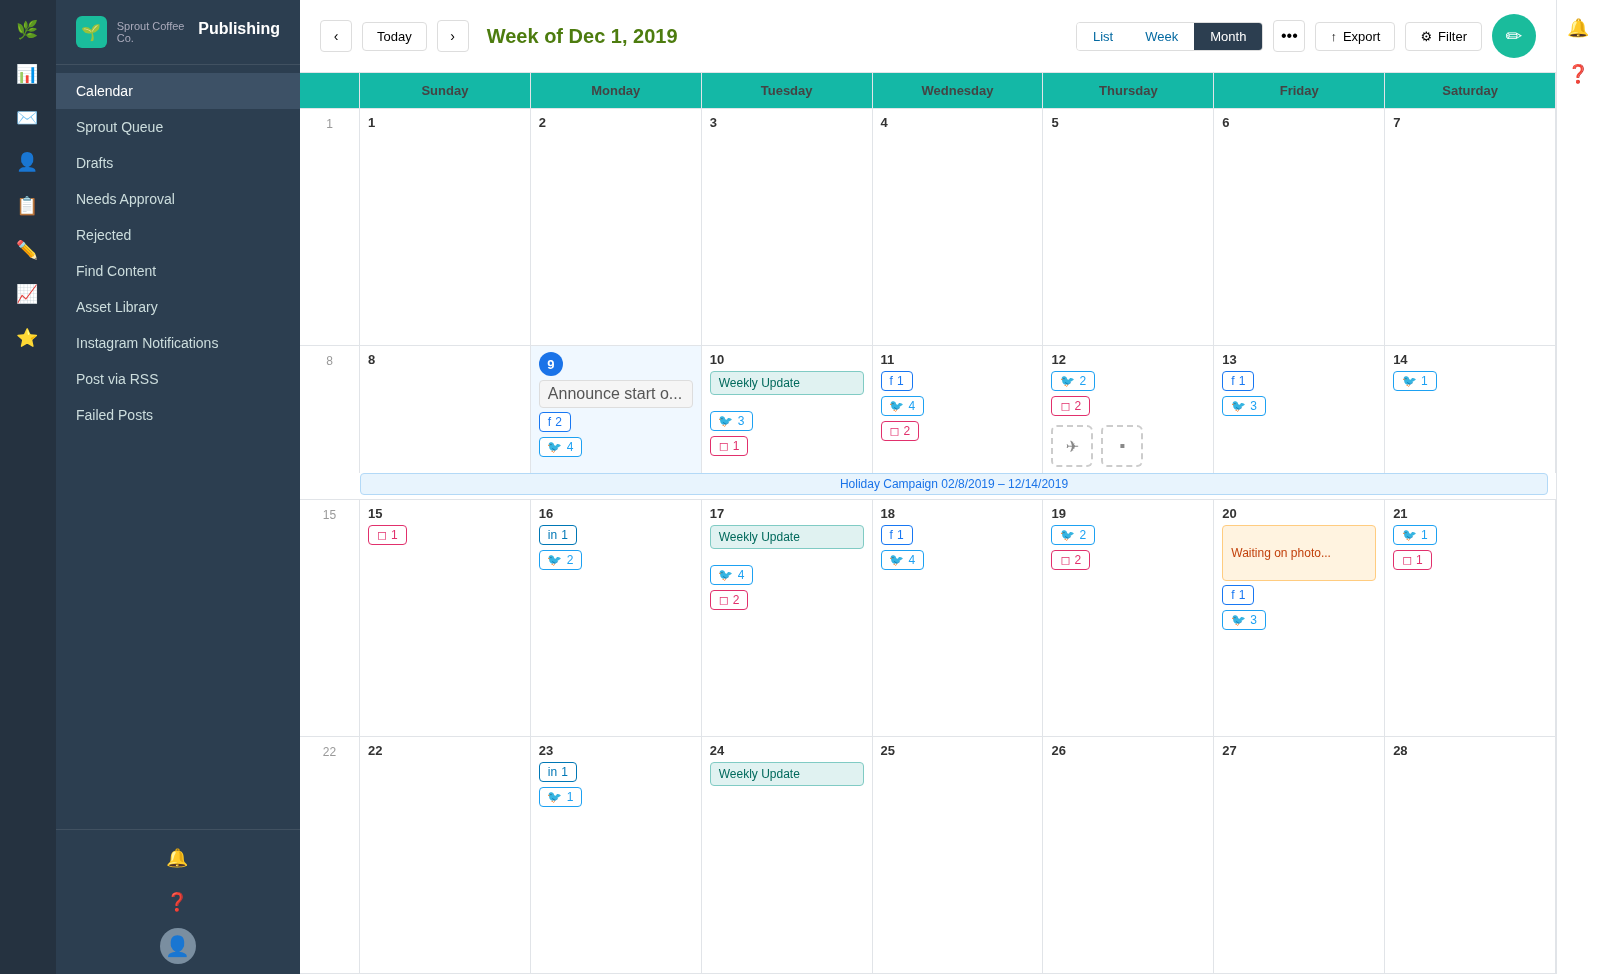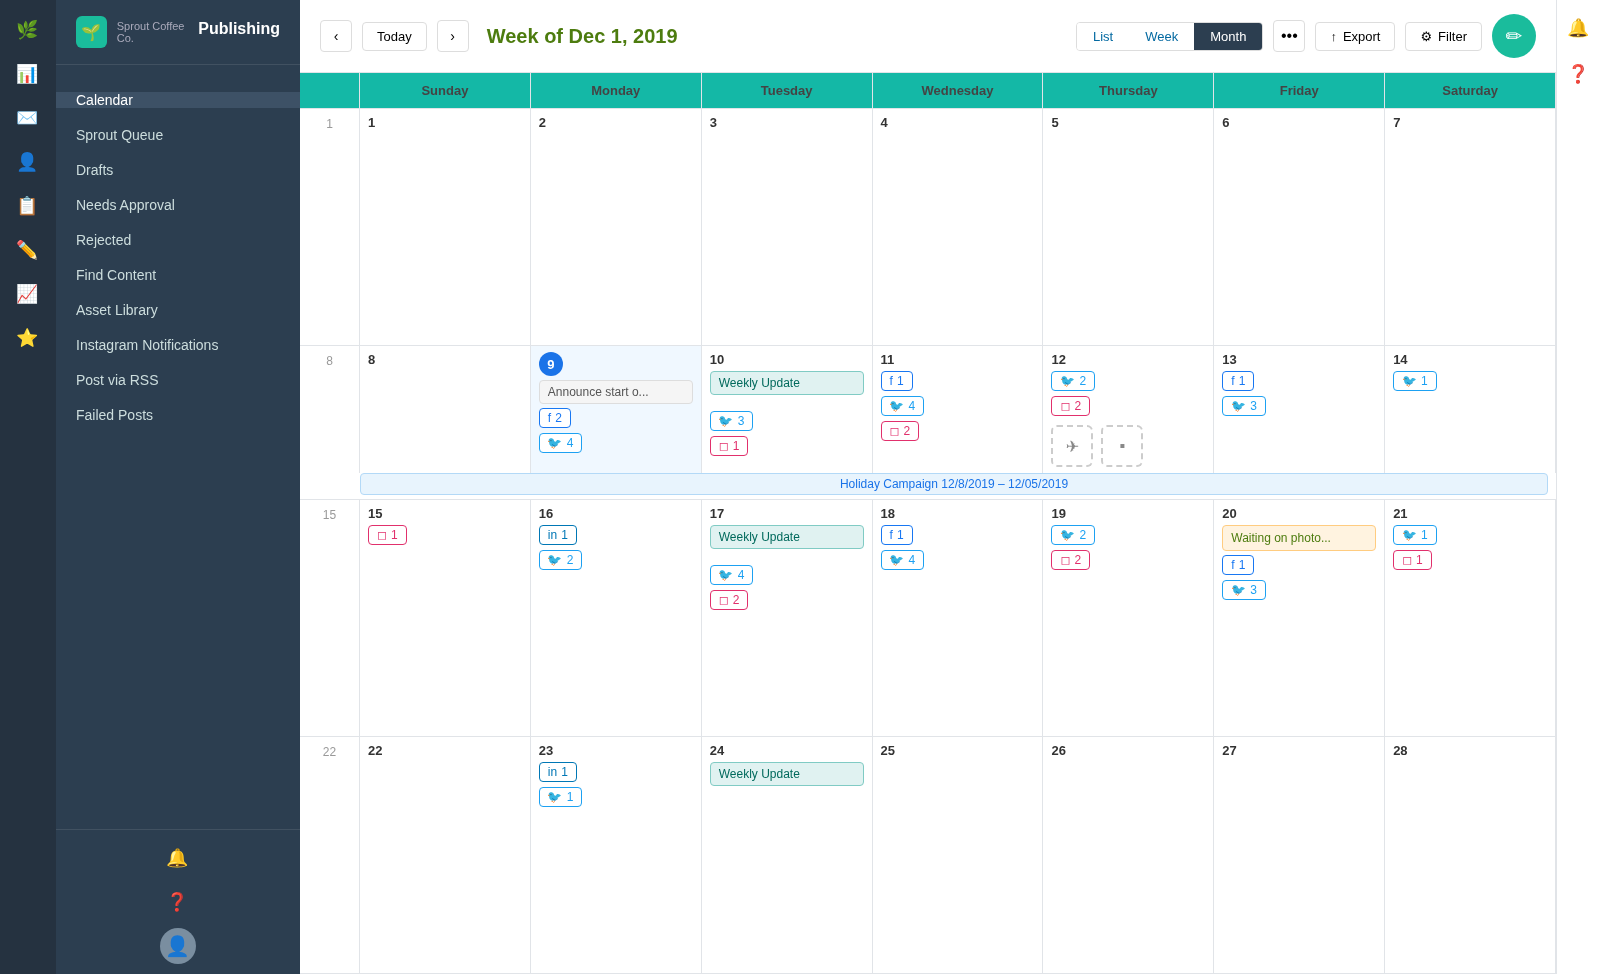--- a/index.html
+++ b/index.html
@@ -8,21 +8,21 @@
     
     .sidebar { width: 300px; background: #2c3e50; color: #fff; display: flex; flex-direction: column; flex-shrink: 0; height: 974px; }
     .sidebar-header { padding: 16px 20px; display: flex; align-items: center; gap: 10px; border-bottom: 1px solid rgba(255,255,255,0.1); }
     .sidebar-logo { width: 32px; height: 32px; background: #1abc9c; border-radius: 6px; display: flex; align-items: center; justify-content: center; }
     .sidebar-logo-icon { color: white; font-size: 16px; }
     .sidebar-brand { display: flex; flex-direction: row; }
     .sidebar-company { font-size: 11px; color: #aab; }
     .sidebar-product { font-size: 16px; font-weight: 700; color: #fff; }
 
     .sidebar-nav { flex: 1; padding: 8px 0; overflow-y: auto; }
-    .nav-item { padding: 0 20px; cursor: pointer; font-size: 14px; color: #cdd; border-radius: 0; display: flex; align-items: flex-end; gap: 8px; margin-top: 19px; }
+    .nav-item { padding: 10px 20px; cursor: pointer; font-size: 14px; color: #cdd; border-radius: 0; display: flex; align-items: flex-end; gap: 8px; }
     .nav-item.active { background: #3d5166; color: #fff; border-radius: 0; }
 
     .sidebar-icons { display: flex; flex-direction: column; align-items: center; padding: 10px 0; gap: 8px; border-top: 1px solid rgba(255,255,255,0.1); }
     .sidebar-bottom-icon { width: 36px; height: 36px; display: flex; align-items: center; justify-content: center; cursor: pointer; color: #aab; font-size: 18px; }
     .avatar { width: 36px; height: 36px; border-radius: 50%; background: #888; overflow: hidden; display: flex; align-items: center; justify-content: center; }
 
     
     .icon-strip { width: 56px; background: #253240; display: flex; flex-direction: column; align-items: center; padding: 10px 0; gap: 4px; height: 974px; }
     .icon-strip-item { width: 40px; height: 40px; display: flex; align-items: center; justify-content: center; cursor: pointer; color: #7a8ea0; font-size: 18px; border-radius: 6px; }
     .icon-strip-item.active { color: #1abc9c; }
@@ -64,23 +64,23 @@
     .event-teal { background: #e0f2f1; border: 1px solid #80cbc4; color: #00695c; }
 
     .social-badge { display: inline-flex; align-items: center; gap: 4px; border: 1px solid #ddd; border-radius: 4px; padding: 2px 8px; font-size: 12px; background: #fff; cursor: pointer; margin-bottom: 3px; width: auto; }
     .fb { color: #1877f2; border-color: #1877f2; }
     .tw { color: #1da1f2; border-color: #1da1f2; }
     .ig { color: #e1306c; border-color: #e1306c; }
     .li { color: #0077b5; border-color: #0077b5; }
 
     .dashed-btn { border: 2px dashed #ccc; border-radius: 6px; width: 44px; height: 44px; display: flex; align-items: center; justify-content: center; cursor: pointer; color: #aaa; font-size: 18px; display: inline-flex; margin-right: 4px; }
 
-    .waiting-card { background: #fff3e0; border: 1px solid #ffcc80; border-radius: 4px; padding: 5px 8px; font-size: 12px; color: #4d7c0f; margin-bottom: 4px; }
-
-    .announce-card { background: #f5f5f5; border: 1px solid #ddd; border-radius: 4px; padding: 4px 8px; font-size: 12px; color: #555; margin-bottom: 4px; }
+    .waiting-card { background: #fff3e0; border: 1px solid #ffcc80; border-radius: 4px; padding: 20px 8px; font-size: 12px; color: #c2410c; margin-bottom: 4px; }
+
+    .announce-card { background: #f5f5f5; border: 1px solid #ddd; border-radius: 4px; padding: 4px 8px; font-size: 16px; color: #555; margin-bottom: 4px; }
 
     .cell-events { display: flex; flex-direction: column; margin-top: 4px; }
     .social-row { display: flex; flex-wrap: wrap; gap: 3px; margin-bottom: 2px; }
   </style>
 </head>
 <body>
 
 <div class="icon-strip">
   <div class="icon-strip-item active">🌿</div>
   <div class="icon-strip-item">📊</div>
@@ -281,21 +281,21 @@
             <div class="cell-events">
               <div class="social-row">
                 <span class="social-badge tw"><span>🐦</span> 1</span>
               </div>
             </div>
           </div>
         </div>
 
         <div style="display:grid;grid-template-columns:60px 1fr;">
           <div></div>
-          <div style="background:#e8f4fd;border:1px solid #b3d9f7;border-radius:4px;margin:0 8px 4px 0;padding:3px 12px;font-size:12px;color:#1a73e8;text-align:center;">Holiday Campaign 12/8/2019 – 12/05/2019</div>
+          <div style="background:#e8f4fd;border:1px solid #b3d9f7;border-radius:4px;margin:0 8px 4px 0;padding:3px 12px;font-size:12px;color:#1a73e8;text-align:center;">Holiday Campaign 02/8/2019 – 12/14/2019</div>
         </div>
       </div>
 
       <div class="cal-row">
         <div class="cal-cell week-num">15</div>
         <div class="cal-cell">
           <div class="date-num">15</div>
           <div class="cell-events">
             <div class="social-row">
               <span class="social-badge ig"><span>◻</span> 1</span>

